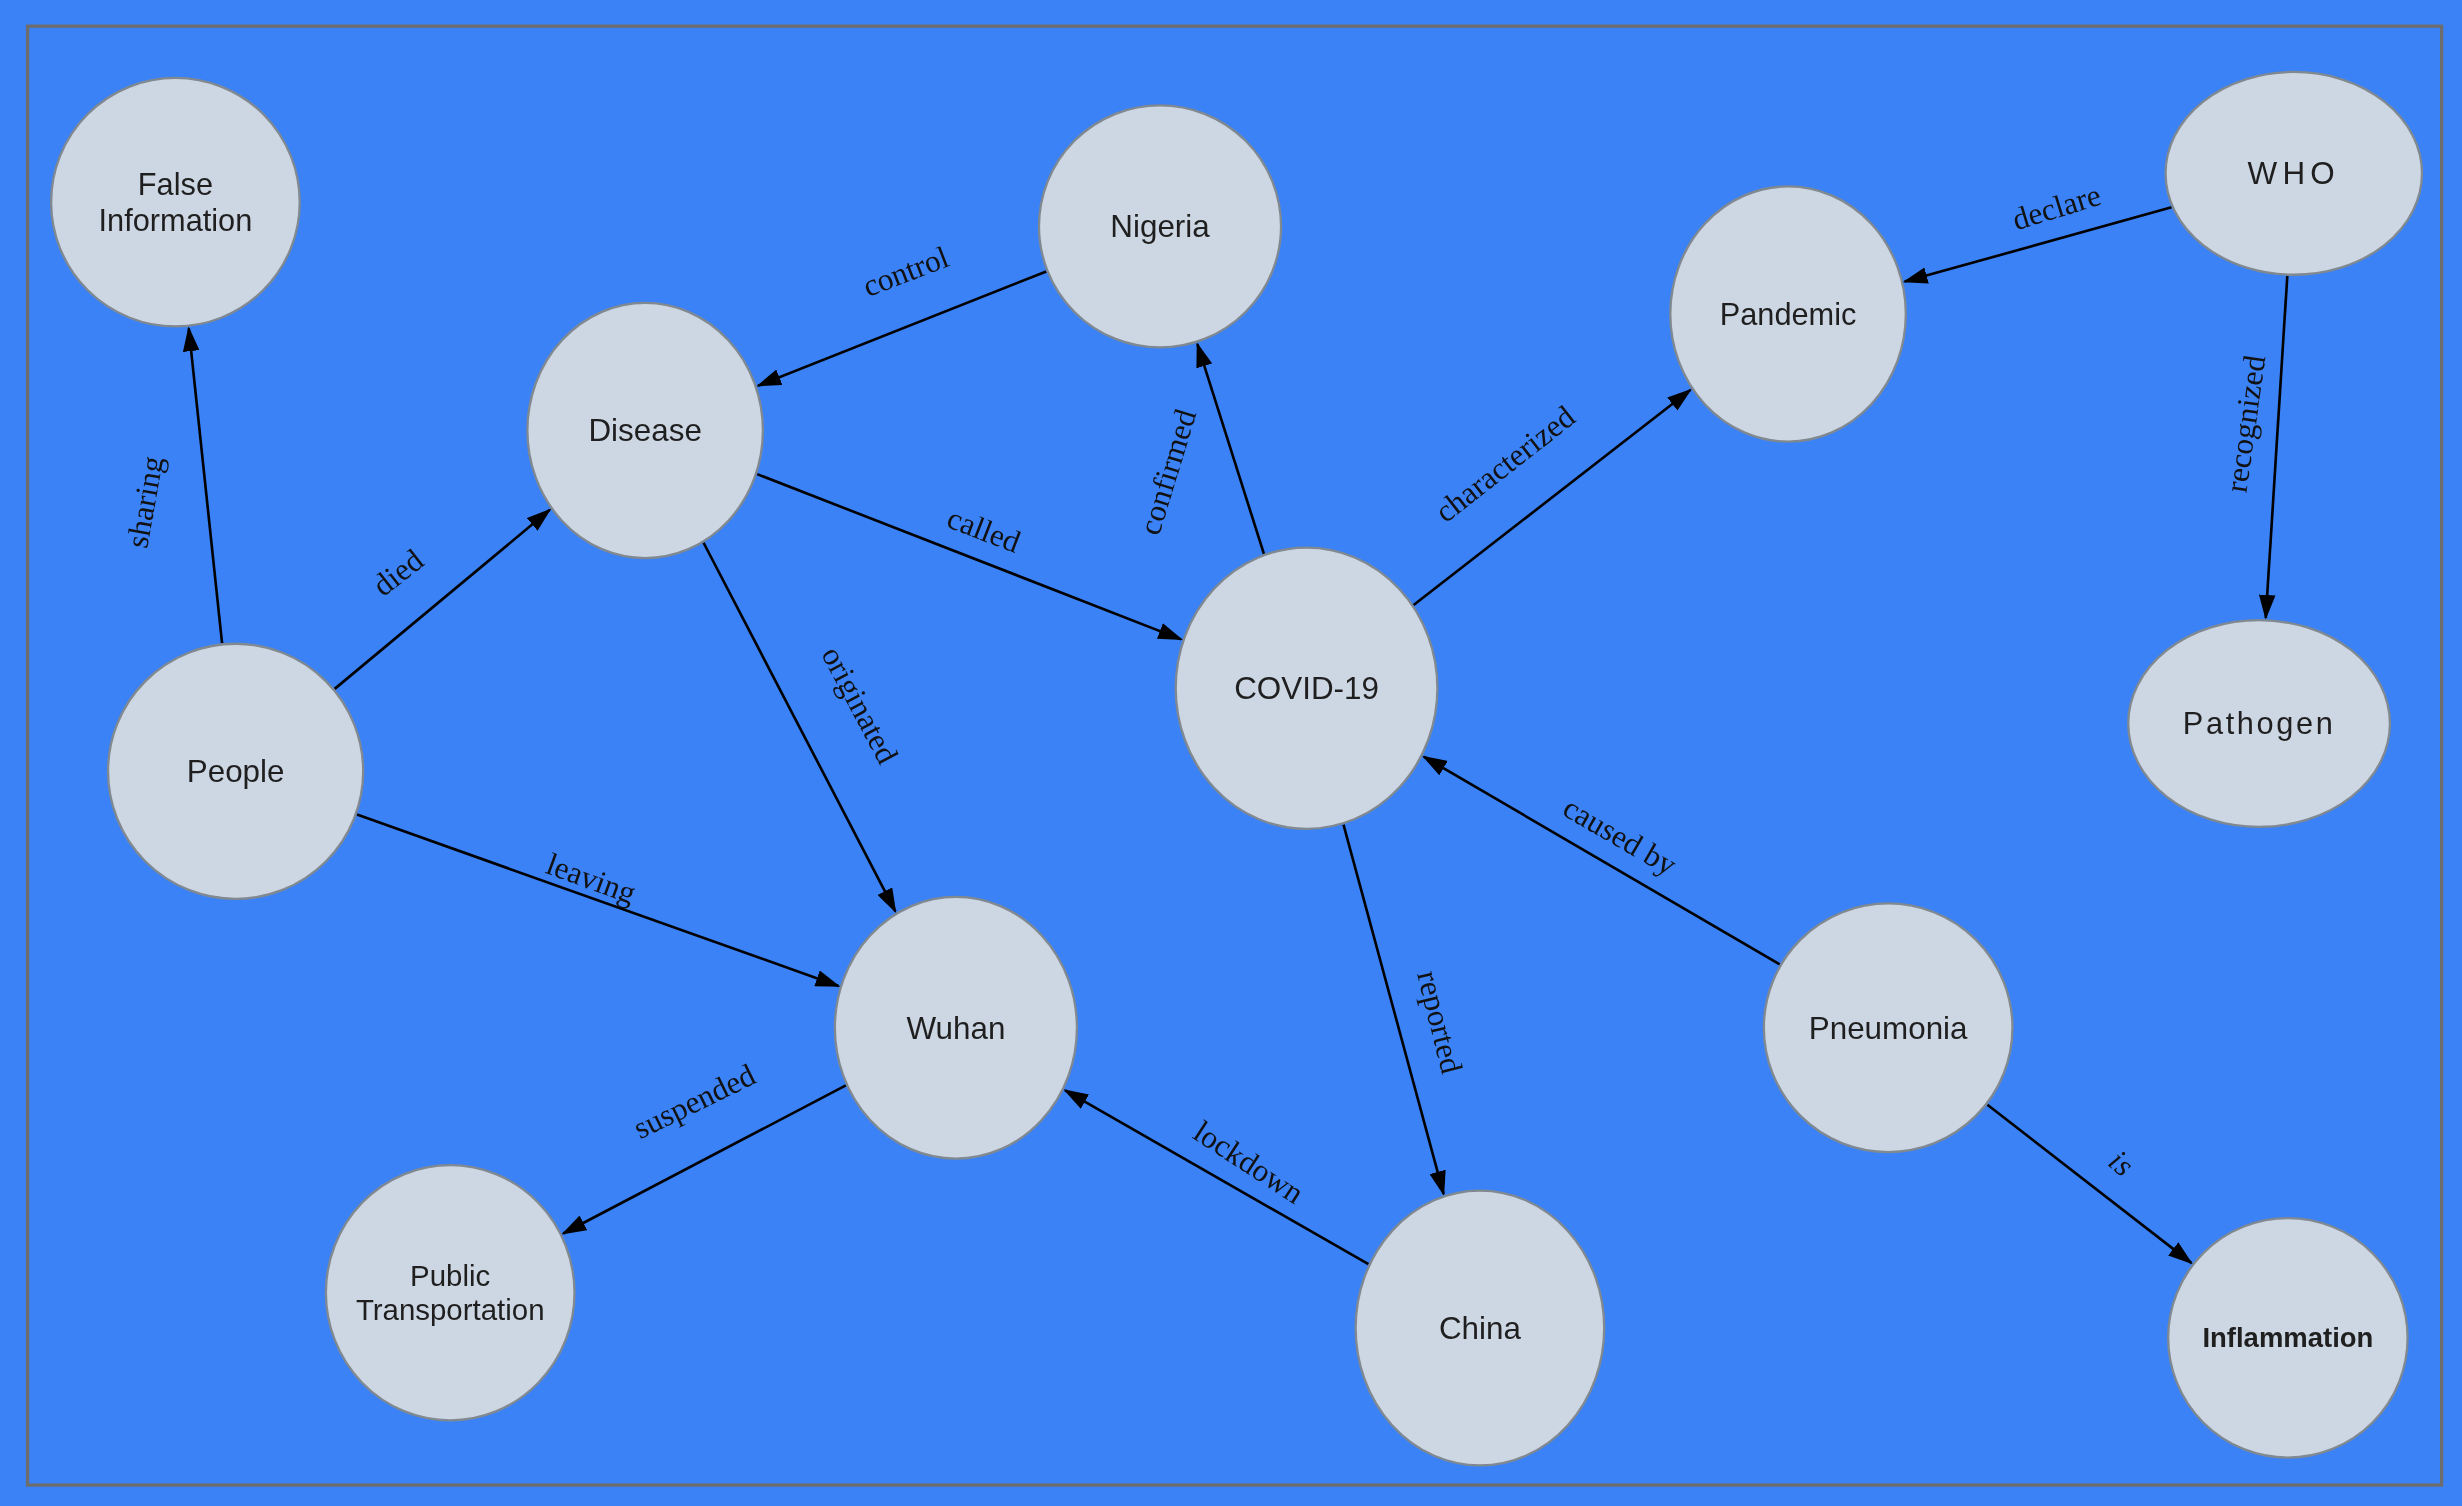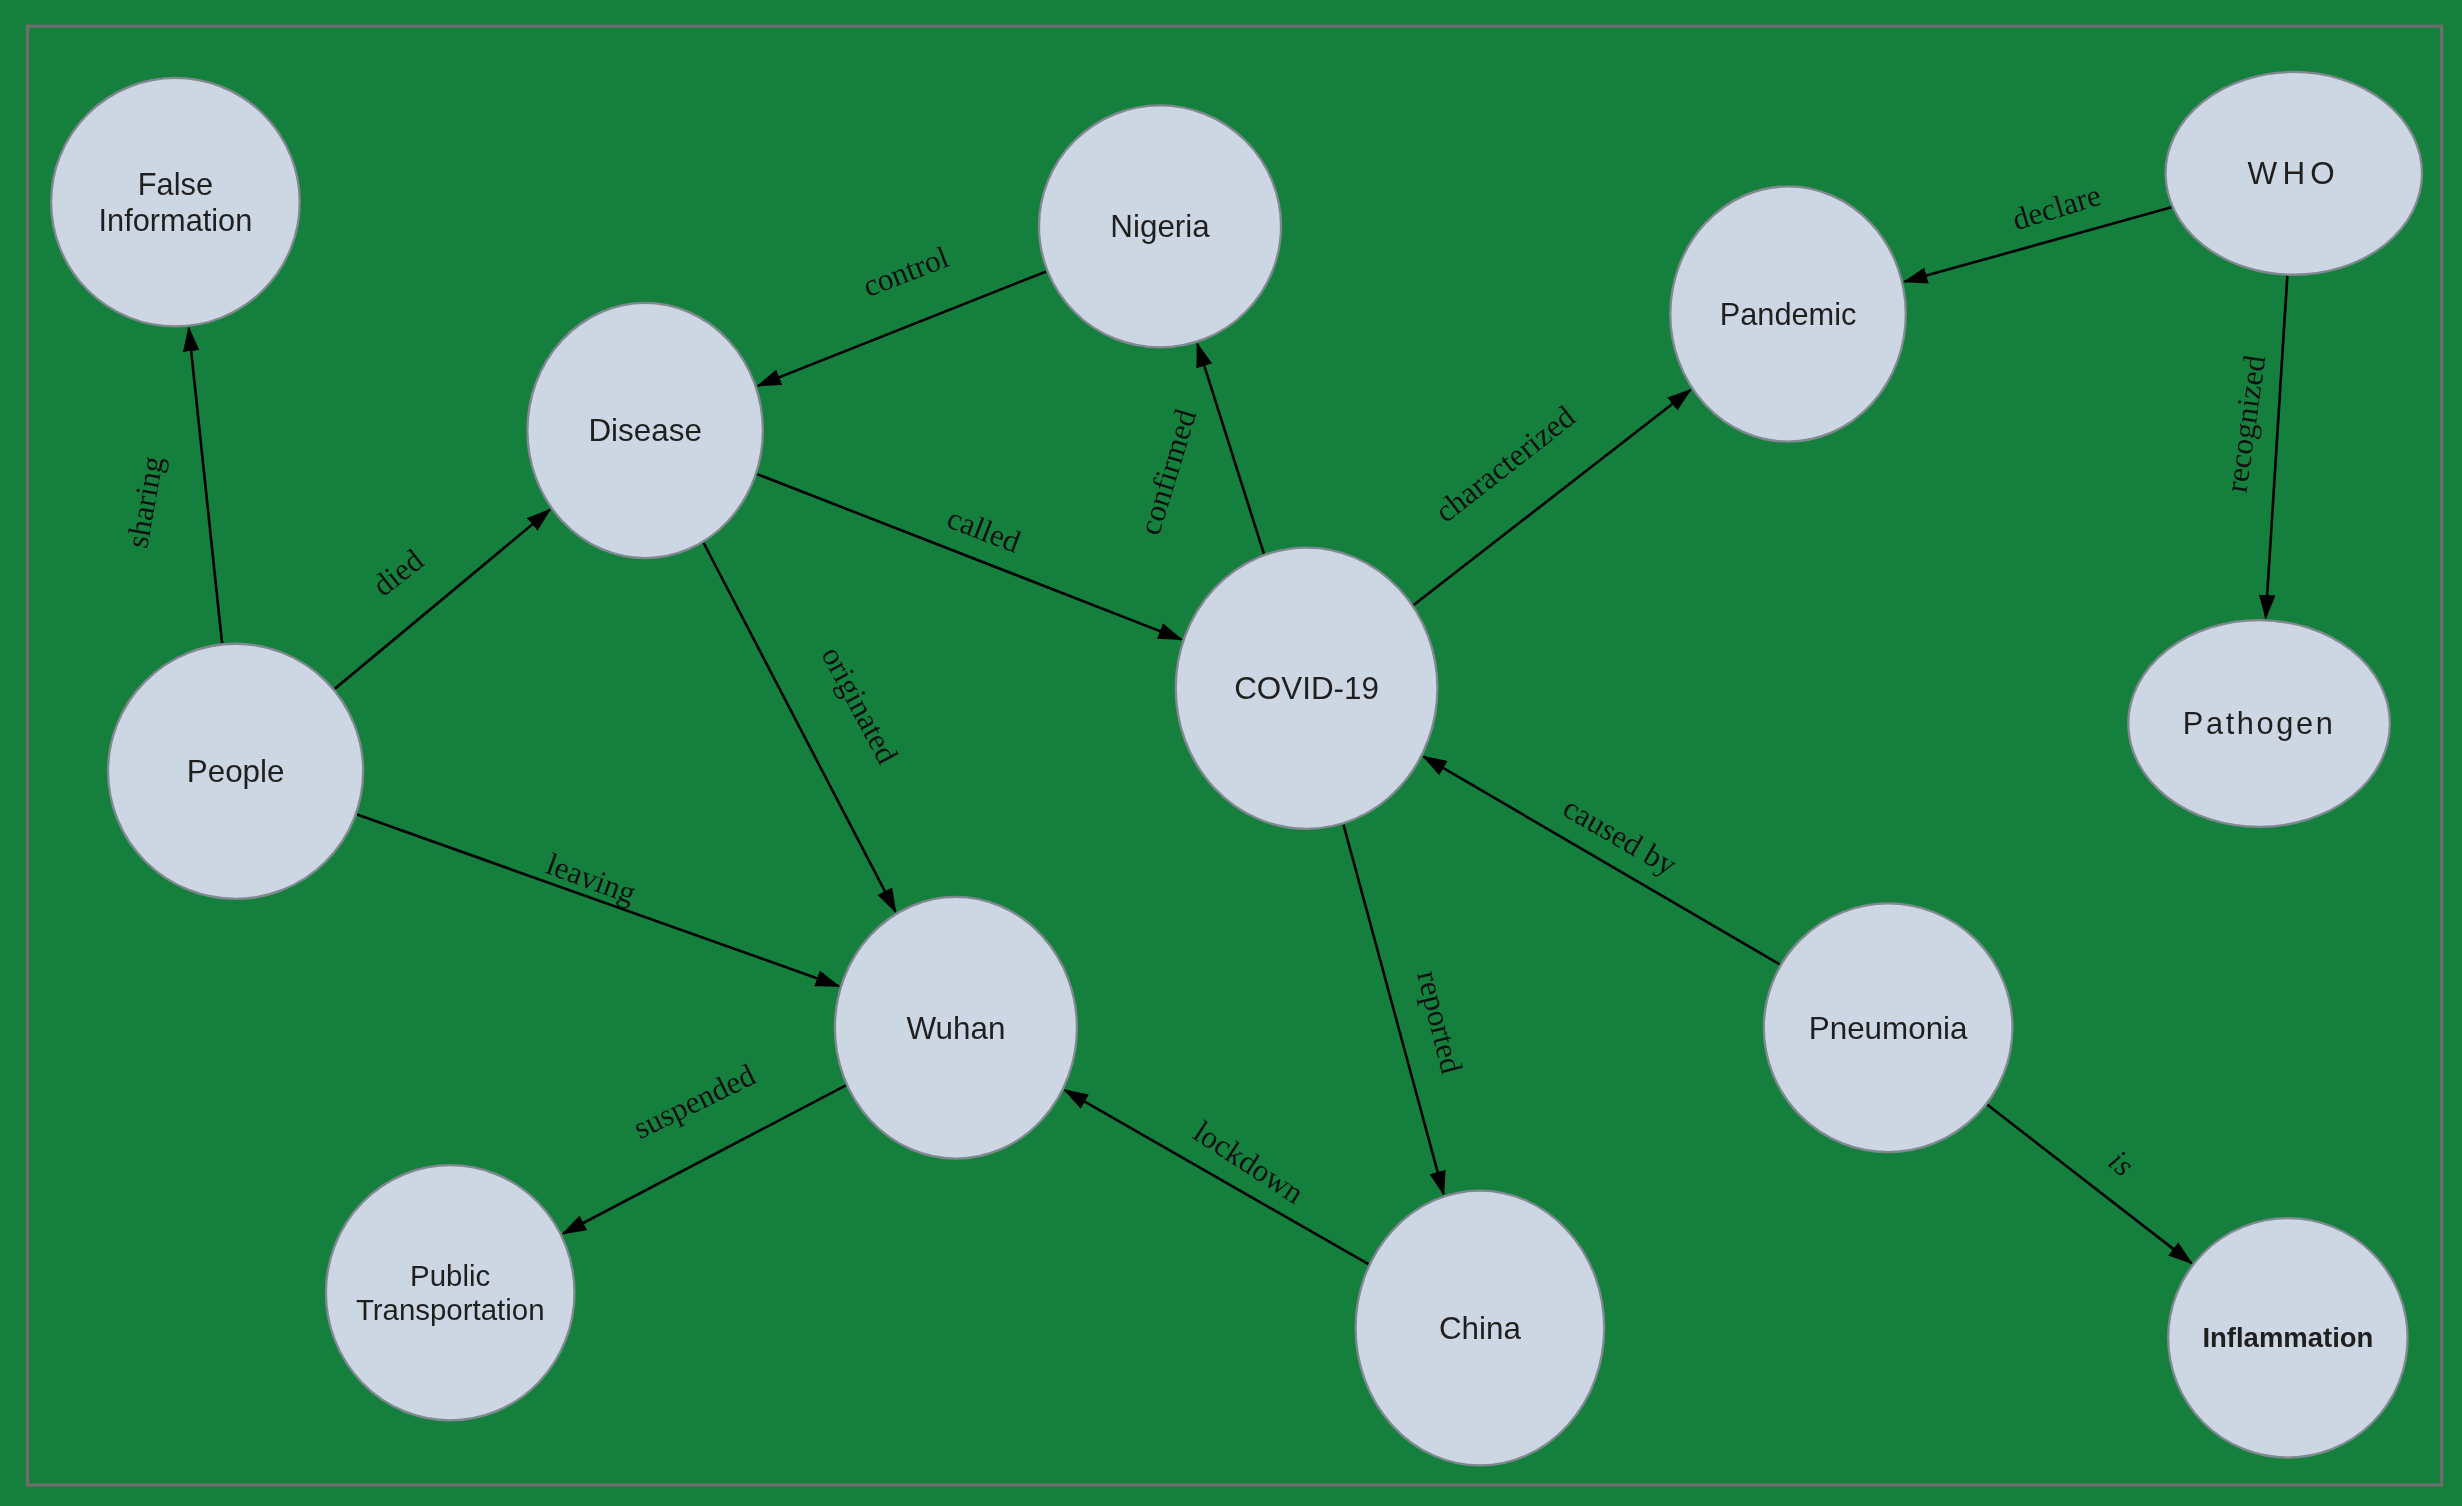--- a/index.html
+++ b/index.html
@@ -4,21 +4,21 @@
 <style>
   html, body {
     margin: 0;
     padding: 0;
     background: #ffffff;
   }
   #stage {
     position: relative;
     width: 2462px;
     height: 1506px;
-    background: #15803d;
+    background: #3b82f6;
     overflow: hidden;
   }
   #graph-svg {
     display: block;
     width: 2462px;
     height: 1506px;
   }
   .node-label {
     font-family: "Liberation Sans", "DejaVu Sans", sans-serif;
     fill: #1f1f1f;

